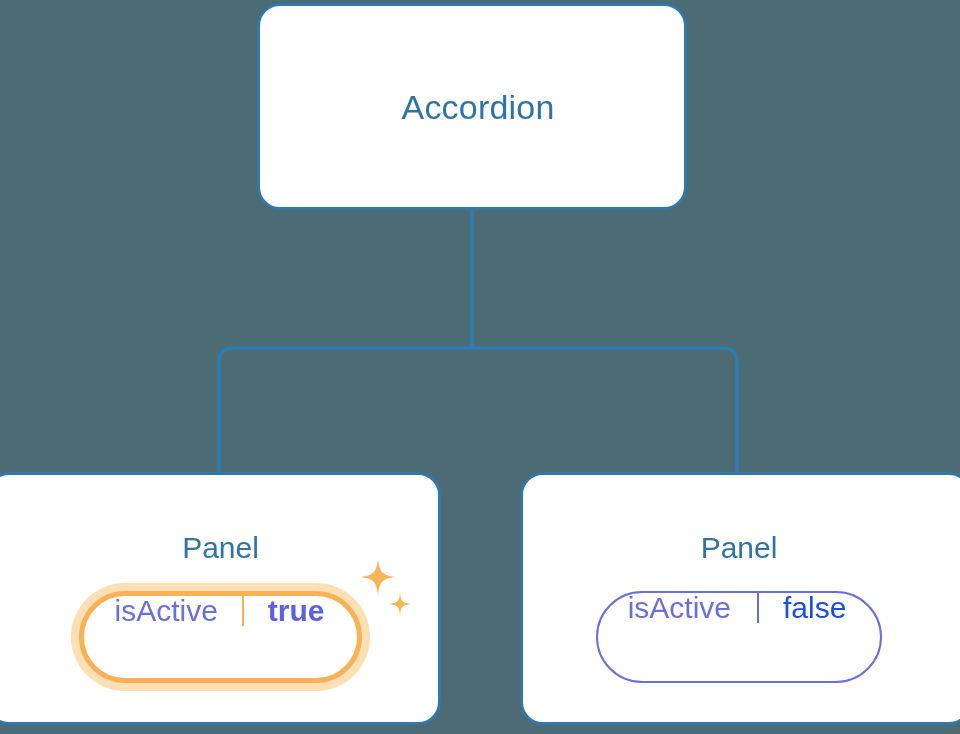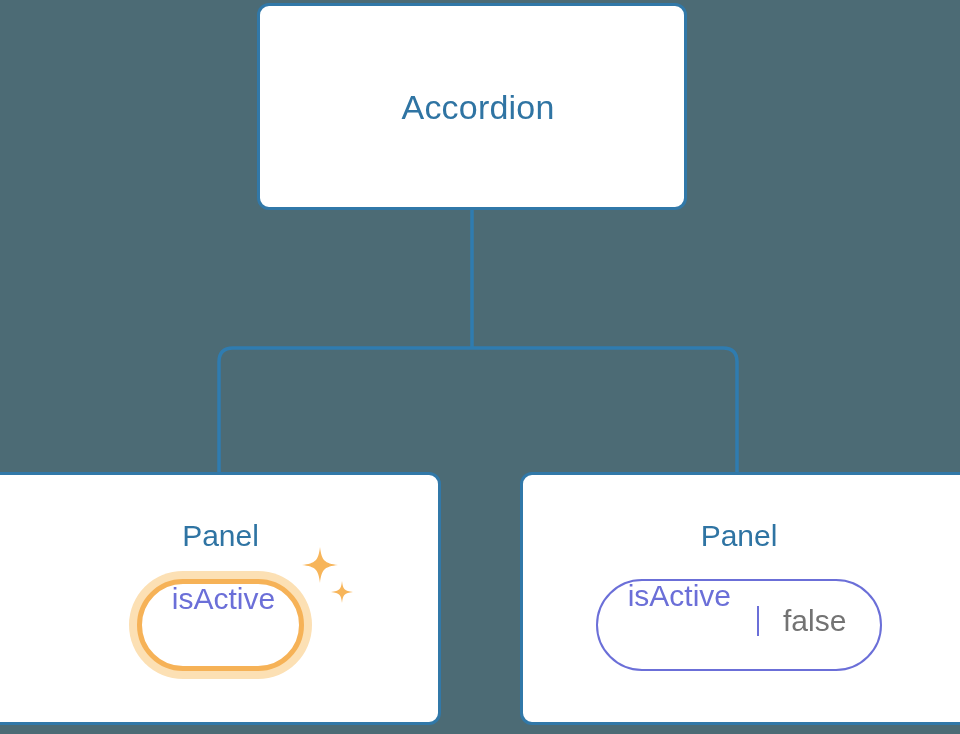--- a/index.html
+++ b/index.html
@@ -28,21 +28,21 @@
     width: 960px;
     height: 734px;
     z-index: 1;
   }
 
   
   .card {
     position: absolute;
     background: #ffffff;
     border: 3px solid #3178a8;
-    border-radius: 12px;
+    border-radius: 23px;
     box-sizing: border-box;
     z-index: 2;
     padding-left: 12px;
   }
 
   
   #node-accordion {
     left: 257px;
     top: 3px;
     width: 430px;
@@ -86,21 +86,21 @@
     align-items: center;
   }
   #node-panel-left .panel-inner { padding-left: 14px; }
   #node-panel-right .panel-inner { padding-right: 14px; }
 
   .panel-title {
     color: #2f74a3;
     font-size: 30px;
     font-weight: 400;
     line-height: 1;
-    margin-top: 46px;
+    margin-top: 58px;
     white-space: nowrap;
   }
 
   
   .pill-wrap {
     position: relative;
     margin-top: 28px;
     display: inline-block;
   }
 
@@ -126,25 +126,24 @@
   
   .pill.normal {
     border: 2px solid #6b6fd8;
   }
   .pill.normal .pill-key {
     color: #6b6fd8;
     padding: 0 26px 0 30px;
     font-weight: 400;
   }
   .pill.normal .pill-val {
-    color: #737373;
+    color: #1d4ed8;
     padding: 0 34px 0 24px;
     font-weight: 400;
     border-left: 2px solid #6b6fd8;
-    margin-top: 25px;
   }
 
   
   .pill.highlight {
     border: 5px solid #f6b257;
     box-shadow: 0 0 0 8px #fce0b4;
   }
   .pill.highlight .pill-key {
     color: #6b6fd8;
     padding: 0 24px 0 30px;
@@ -183,20 +182,21 @@
     <div class="node-title">Accordion</div>
   </div>
 
   <div class="card" id="node-panel-left">
     <div class="panel-inner">
       <div class="panel-title">Panel</div>
 
       <div class="pill-wrap">
         <div class="pill highlight">
           <div class="pill-key">isActive</div>
+          <div class="pill-val">true</div>
         </div>
 
         <svg class="sparkles" viewBox="0 0 62 68">
           <path d="M 26 4
                    C 27.6 17.5 30.5 20.4 44 22
                    C 30.5 23.6 27.6 26.5 26 40
                    C 24.4 26.5 21.5 23.6 8 22
                    C 21.5 20.4 24.4 17.5 26 4 Z" fill="#f7b55a"></path>
           <path d="M 48 38
                    C 49 46.6 50.4 48 59 49

